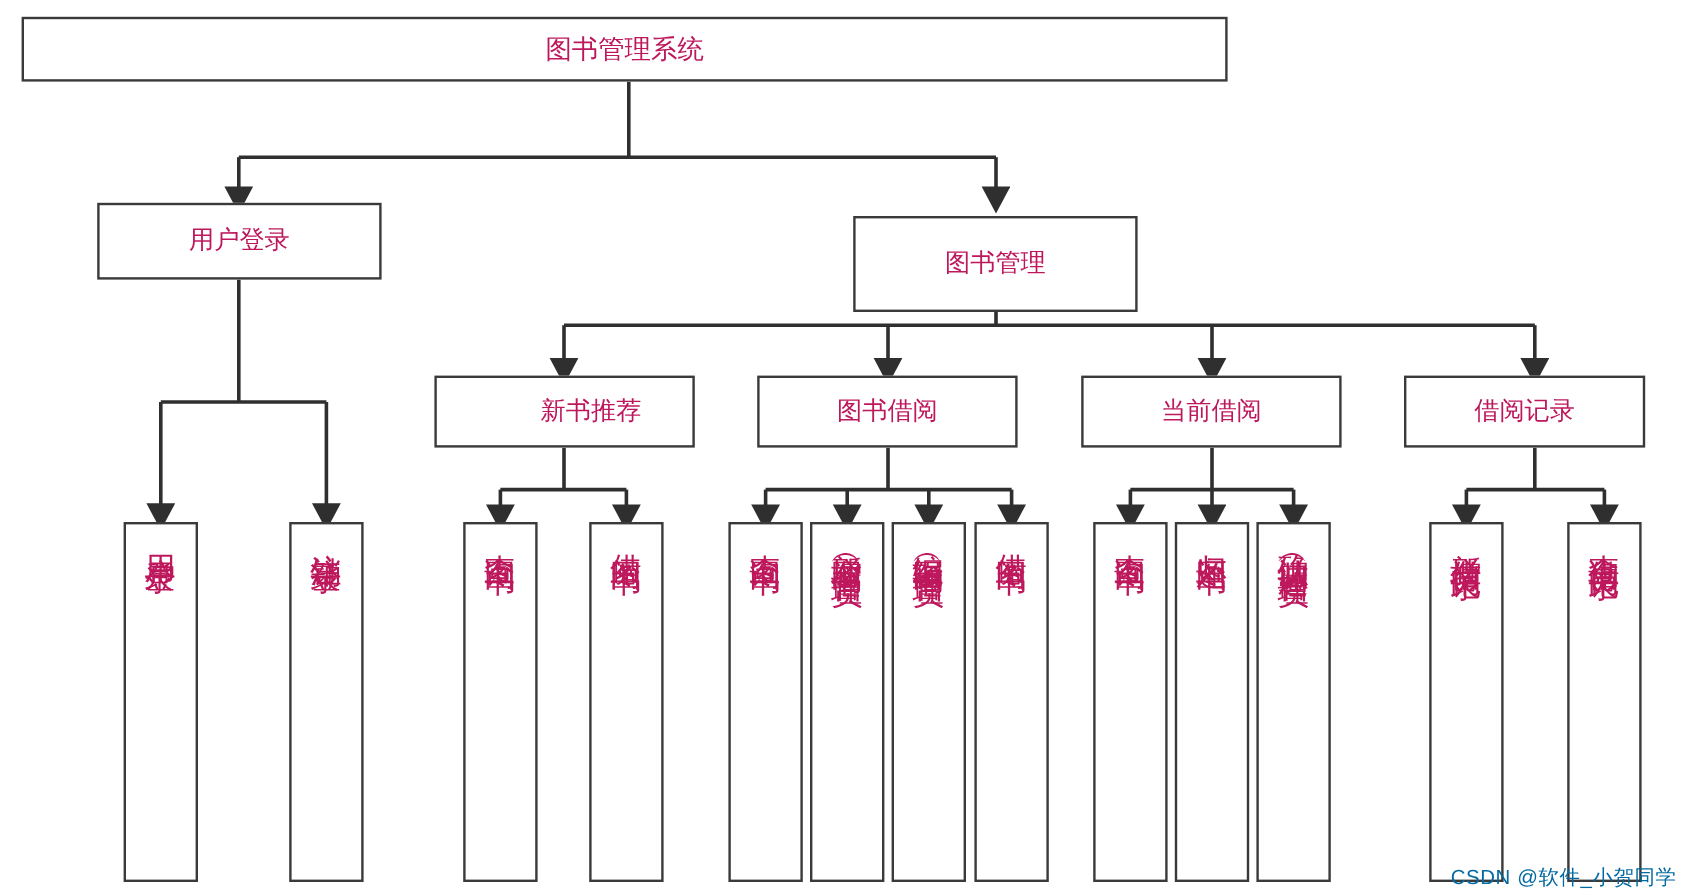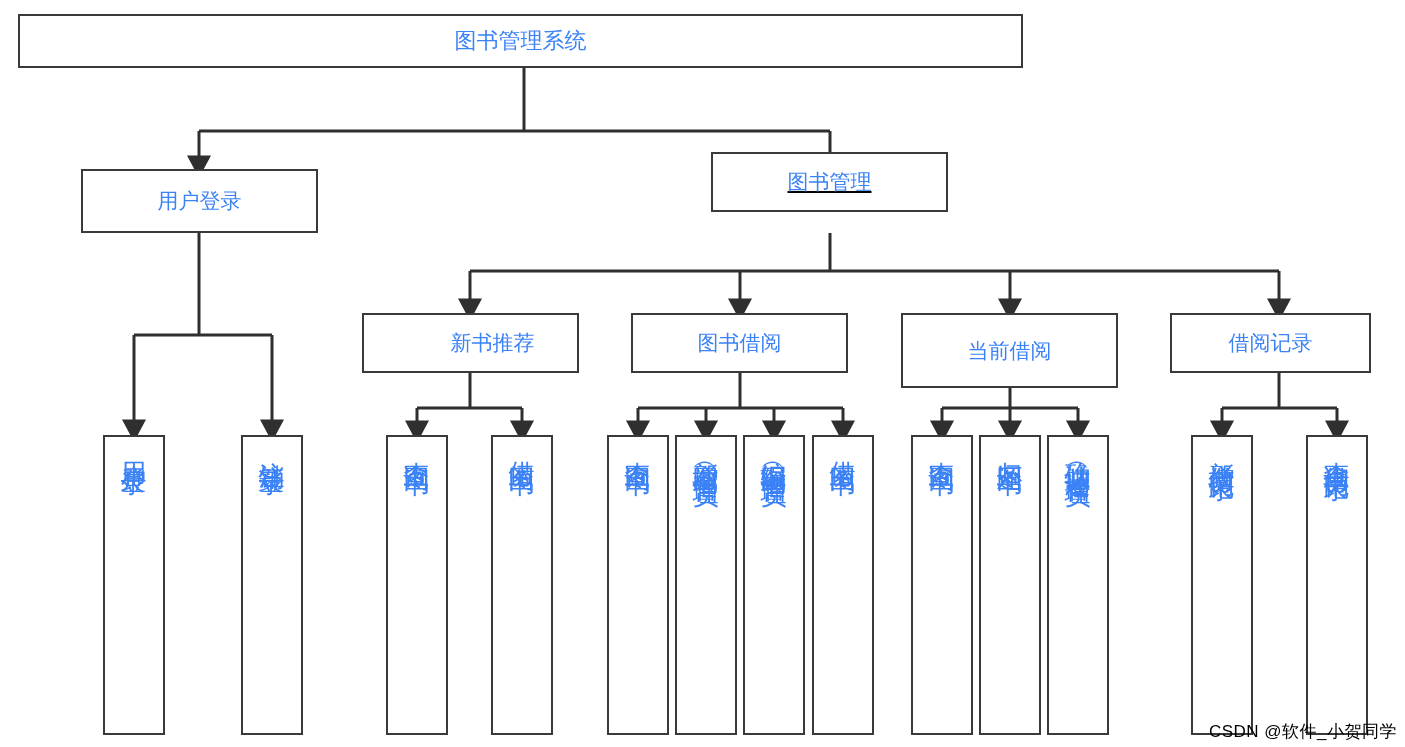--- a/index.html
+++ b/index.html
@@ -31,21 +31,21 @@
     position: absolute;
     box-sizing: border-box;
     background: #ffffff;
     border: 2.5px solid #3a3a3a;
     display: flex;
     align-items: center;
     justify-content: center;
     overflow: hidden;
   }
   .node-label {
-    color: #3b82f6;
+    color: #be185d;
     text-align: center;
     line-height: 1.12;
     white-space: nowrap;
   }
   .node.horizontal .node-label {
     font-size: 21px;
   }
   .node.root .node-label {
     font-size: 22px;
   }
@@ -60,21 +60,21 @@
     letter-spacing: 3px;
     line-height: 1;
     display: block;
     margin: 0 auto;
   }
   .watermark {
     position: absolute;
     right: 8px;
     bottom: 4px;
     font-size: 17px;
-    color: #000000;
+    color: #0369a1;
     letter-spacing: 0.5px;
     white-space: nowrap;
   }
 </style>
 </head>
 <body>
 
 <div id="diagram-root">
 
   <svg class="connector-layer" viewBox="0 0 1405 747" xmlns="http://www.w3.org/2000/svg">
@@ -127,31 +127,31 @@
     </g>
   </svg>
 
   <div class="node root horizontal" style="left:18px; top:14px; width:1005px; height:54px;">
     <span class="node-label">图书管理系统</span>
   </div>
 
   <div class="node horizontal" style="left:81px; top:169px; width:237px; height:64px;">
     <span class="node-label">用户登录</span>
   </div>
-  <div class="node horizontal" style="left:711px; top:152px; width:237px; height:60px;text-decoration:underline;">
+  <div class="node horizontal" style="left:711px; top:180px; width:237px; height:80px;">
     <span class="node-label">图书管理</span>
   </div>
 
   <div class="node horizontal" style="left:362px; top:313px; width:217px; height:60px;padding-left:44px;">
     <span class="node-label">新书推荐</span>
   </div>
   <div class="node horizontal" style="left:631px; top:313px; width:217px; height:60px;">
     <span class="node-label">图书借阅</span>
   </div>
-  <div class="node horizontal" style="left:901px; top:313px; width:217px; height:75px;">
+  <div class="node horizontal" style="left:901px; top:313px; width:217px; height:60px;">
     <span class="node-label">当前借阅</span>
   </div>
   <div class="node horizontal" style="left:1170px; top:313px; width:201px; height:60px;">
     <span class="node-label">借阅记录</span>
   </div>
 
   <div class="node vertical" style="left:103px; top:435px; width:62px; height:300px;">
     <span class="node-label">用户登录</span>
   </div>
   <div class="node vertical" style="left:241px; top:435px; width:62px; height:300px;">

